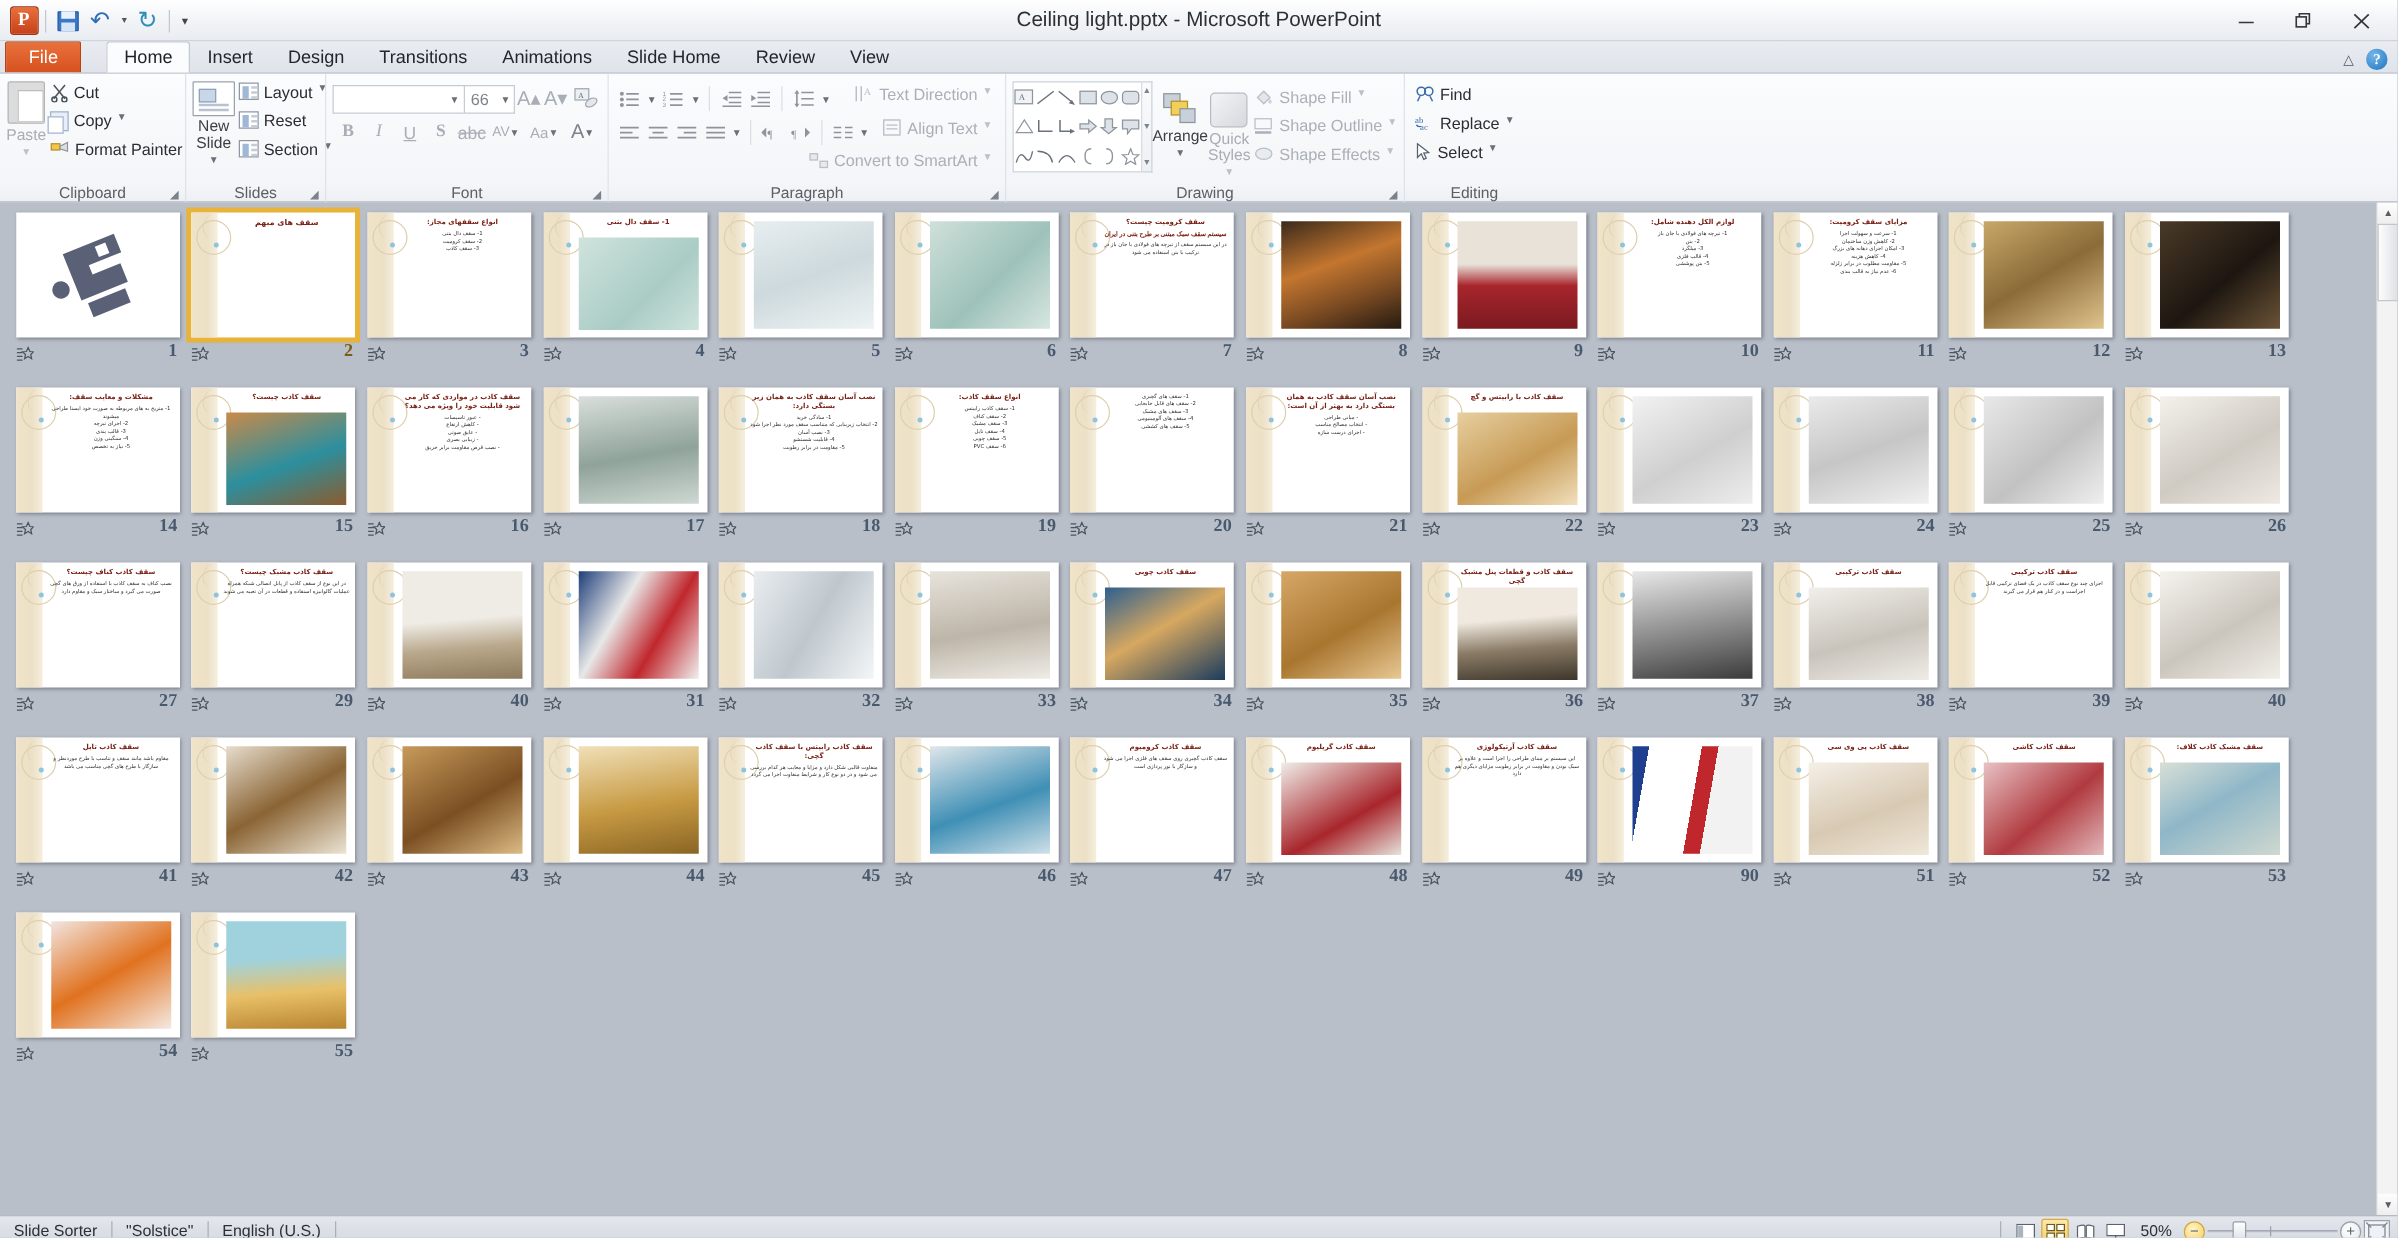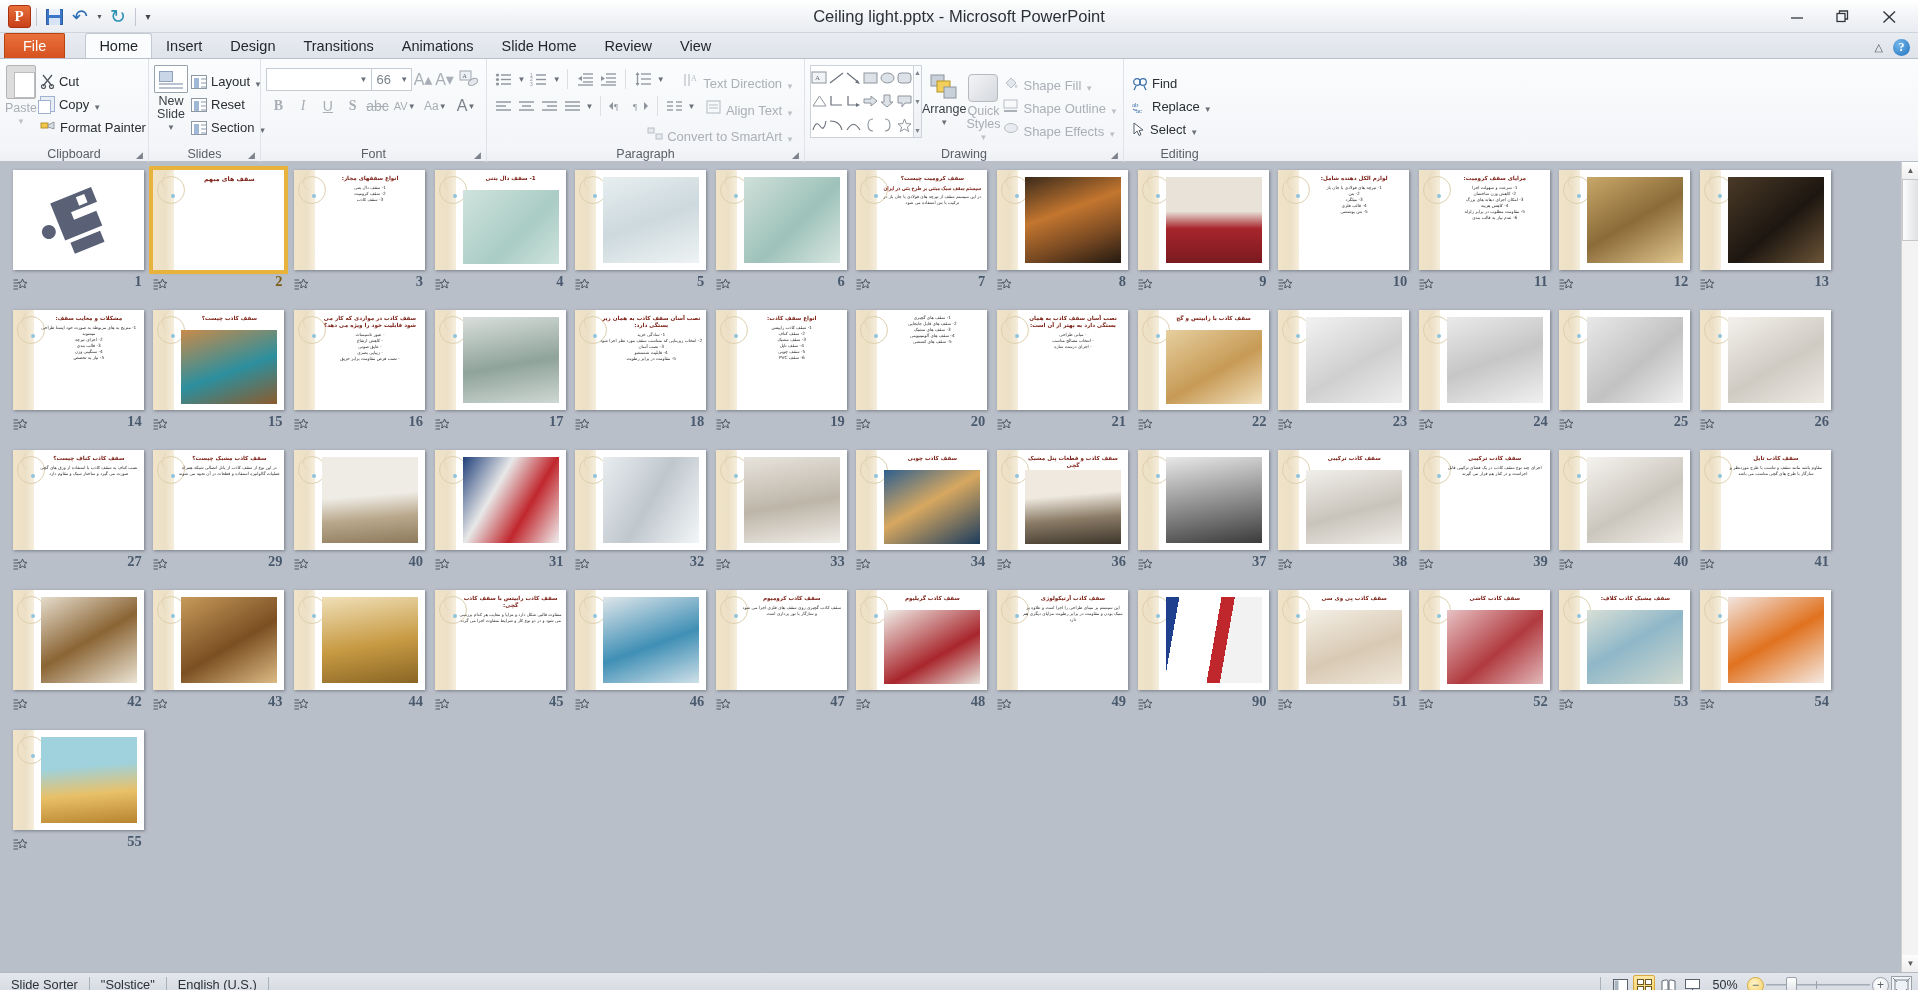--- a/index.html
+++ b/index.html
@@ -104,21 +104,21 @@
   }
   .gbody { display: flex; height: 78px; }
 
   .bigbtn {
     width: 54px; display: flex; flex-direction: column; align-items: center;
     justify-content: flex-start; padding-top: 3px; font-size: 12.5px; color: #3a3f45;
     text-align: center; line-height: 13px;
   }
   .bigbtn.dim { color: #a9aeb4; }
   .smallitem {
-    display: flex; align-items: flex-end; gap: 4px; height: 23px;
+    display: flex; align-items: flex-start; gap: 4px; height: 23px;
     padding: 0 5px 0 3px; font-size: 13px; color: #2a2e33; white-space: nowrap;
   }
   .smallitem.dim { color: #aab0b6; }
   .caret { font-size: 8px; color: #6a7078; }
   .caret.dim { color: #bcc1c7; }
 
   
   .ic { display:inline-block; position:relative; flex:none; }
   .ic-paste { width:30px;height:34px;background:#dcdcdc;border:1px solid #b4b4b4;border-radius:2px; }
   .ic-paste:after{content:"";position:absolute;left:7px;top:6px;width:19px;height:24px;background:#fff;border:1px solid #bdbdbd;}
@@ -1702,20 +1702,44 @@
           <span class="transicon"><svg width="14" height="12">
               <g stroke="#4a5560" stroke-width="1" fill="none">
                 <line x1="0.5" y1="2" x2="5" y2="2"></line>
                 <line x1="0.5" y1="5" x2="5" y2="5"></line>
                 <line x1="0.5" y1="8" x2="5" y2="8"></line>
                 <line x1="0.5" y1="11" x2="5" y2="11"></line>
                 <polygon points="9.5,1 10.9,4.2 14,4.4 11.6,6.6 12.3,10 9.5,8.2 6.7,10 7.4,6.6 5,4.4 8.1,4.2"></polygon>
               </g>
             </svg></span>
           <span class="snum">34</span>
+        </div>
+      </div>
+      <div class="scell">
+        <div class="thumbwrap">
+          <div class="thumb">
+            <div class="band">
+              <span class="dot"></span>
+            </div>
+            <div class="tcontent">
+              <div class="timg" style="background: linear-gradient(150deg, rgb(214, 167, 103), rgb(169, 118, 47) 55%, rgb(232, 200, 148)); inset: 7px;"></div>
+            </div>
+          </div>
+        </div>
+        <div class="caption">
+          <span class="transicon"><svg width="14" height="12">
+              <g stroke="#4a5560" stroke-width="1" fill="none">
+                <line x1="0.5" y1="2" x2="5" y2="2"></line>
+                <line x1="0.5" y1="5" x2="5" y2="5"></line>
+                <line x1="0.5" y1="8" x2="5" y2="8"></line>
+                <line x1="0.5" y1="11" x2="5" y2="11"></line>
+                <polygon points="9.5,1 10.9,4.2 14,4.4 11.6,6.6 12.3,10 9.5,8.2 6.7,10 7.4,6.6 5,4.4 8.1,4.2"></polygon>
+              </g>
+            </svg></span>
+          <span class="snum">35</span>
         </div>
       </div>
       <div class="scell">
         <div class="thumbwrap">
           <div class="thumb">
             <div class="band">
               <span class="dot"></span>
             </div>
             <div class="tcontent">
               <div class="ttitle">سقف کاذب و قطعات پنل مشبک گچی</div>

